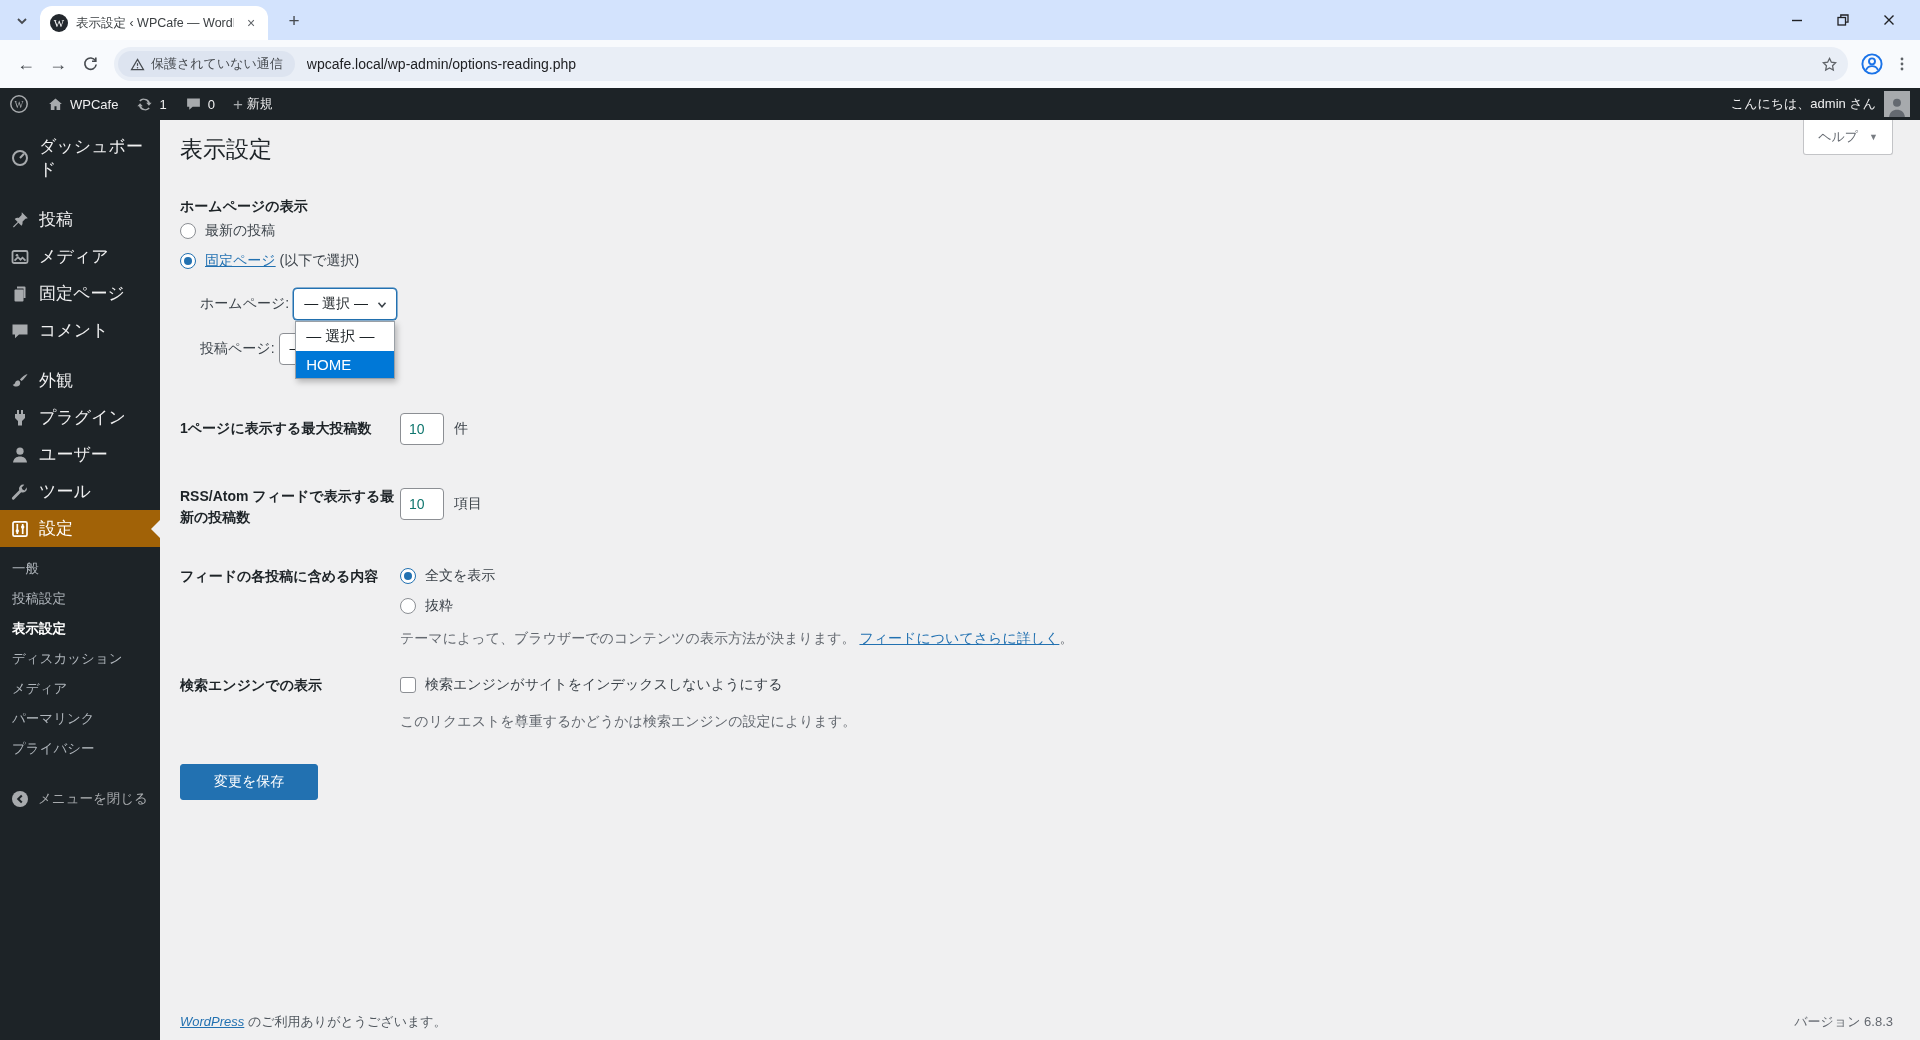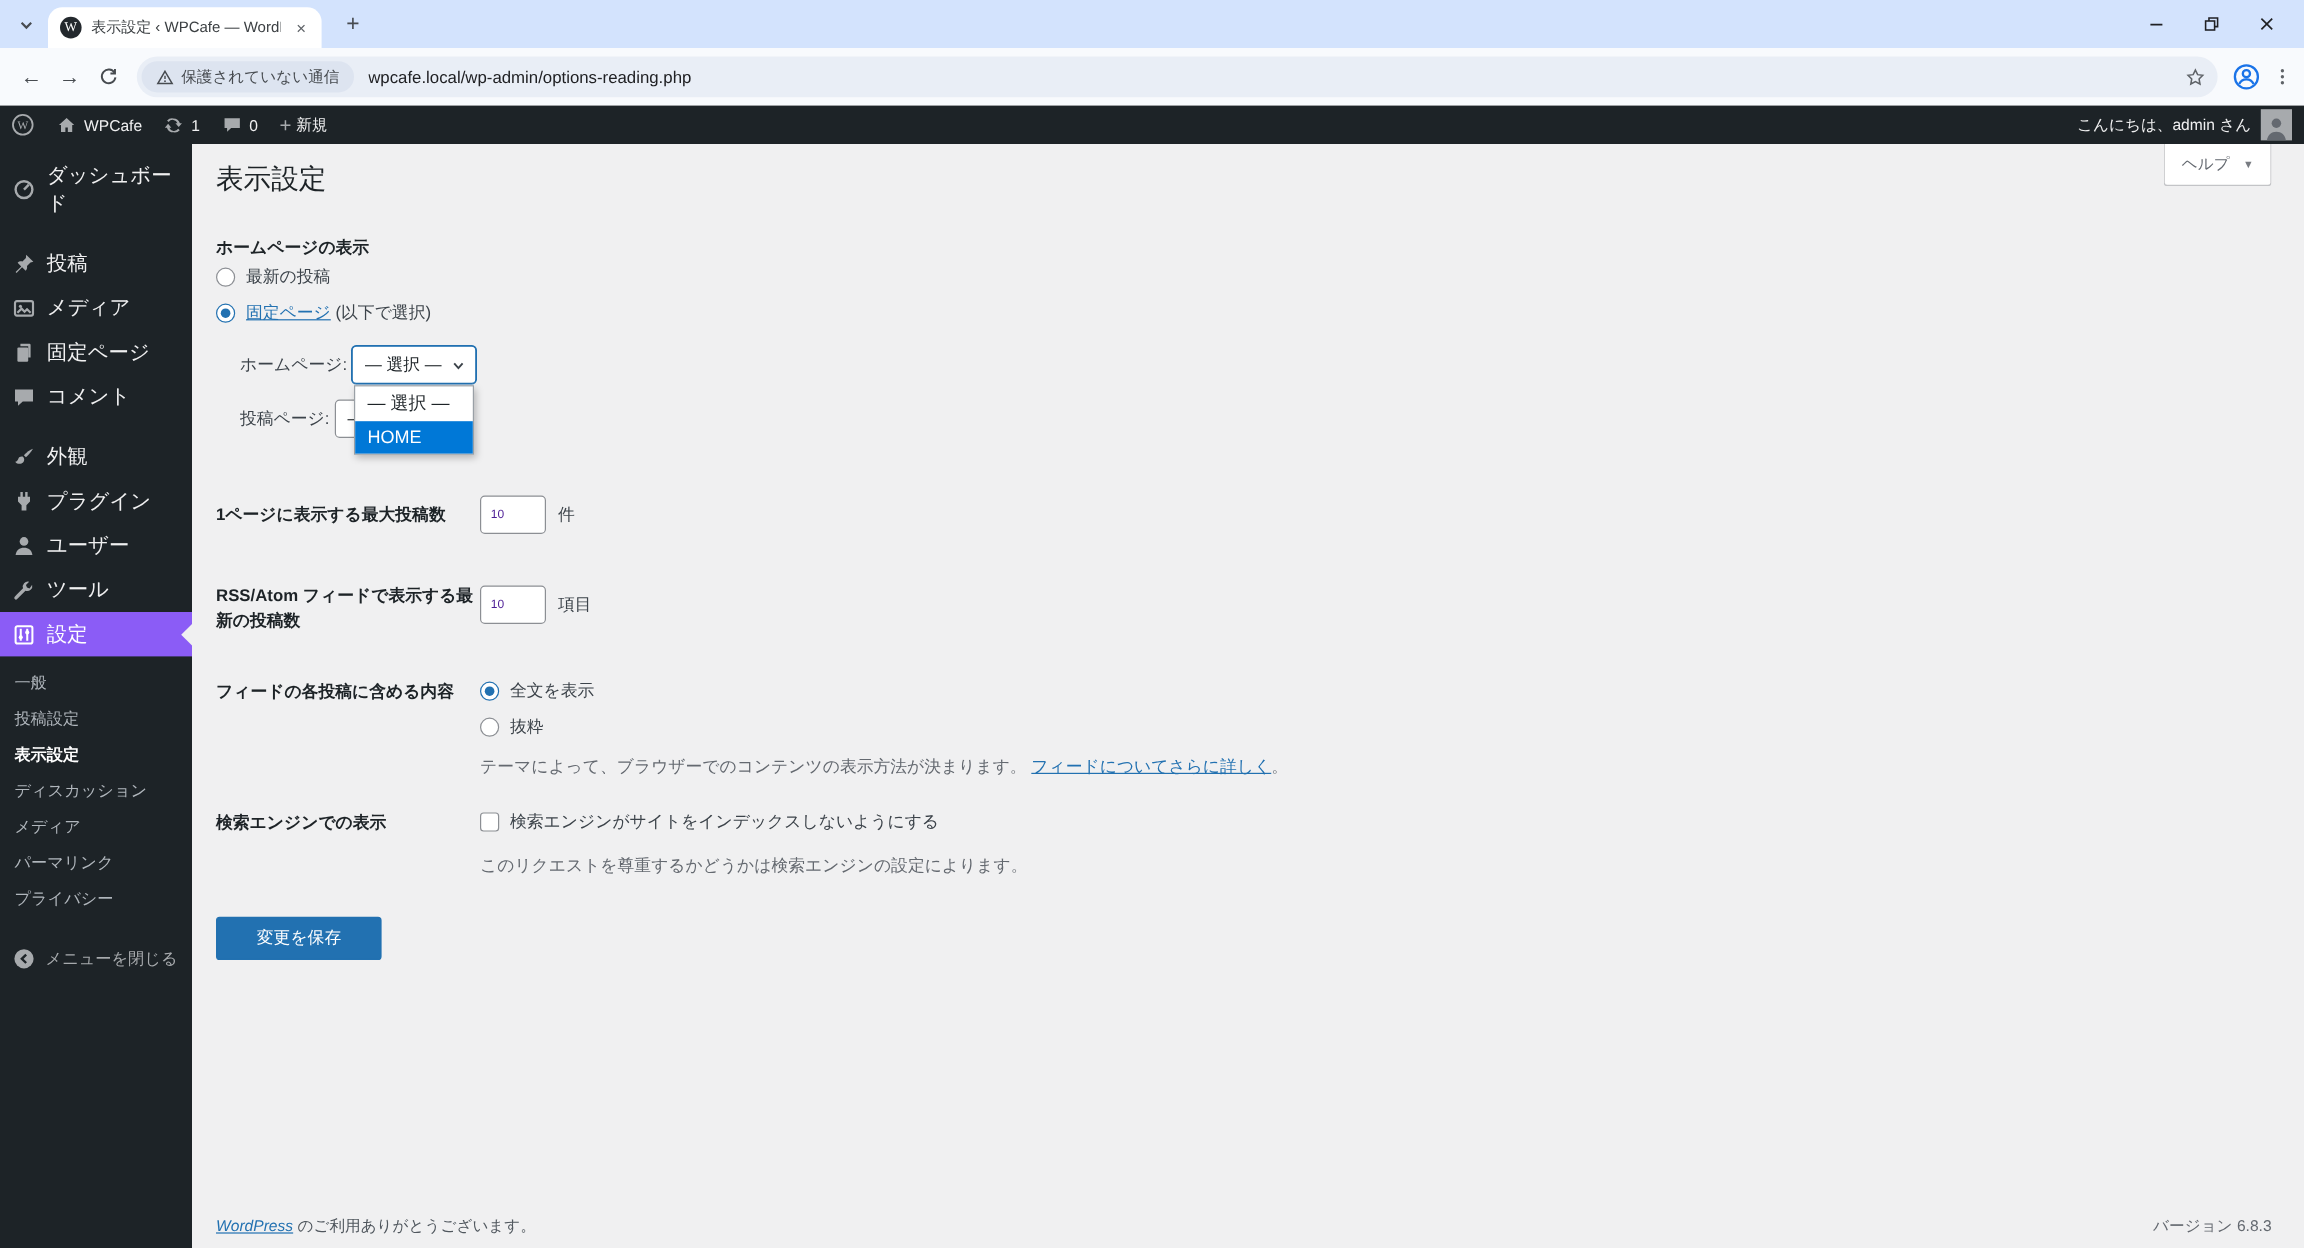--- a/index.html
+++ b/index.html
@@ -36,21 +36,21 @@
   .ab-count { color:#f0f0f1; }
   .ab-plus { font-size:17px; color:#a7aaad; line-height:1; margin-right:-2px; }
   .ab-right { margin-left:auto; display:flex; align-items:center; gap:8px; padding-right:10px; }
   .ab-avatar { width:26px; height:26px; background:#a7aaad; display:flex; align-items:flex-end; justify-content:center; overflow:hidden; }
 
   
   .workspace { display:flex; height:920px; }
   .sidebar { width:160px; background:#1d2327; color:#f0f0f1; flex-shrink:0; padding-top:8px; }
   .side-item { display:flex; align-items:center; gap:9px; padding:7px 8px 7px 10px; font-size:17px; position:relative; cursor:pointer; }
   .side-item .sicon { width:20px; height:20px; flex-shrink:0; }
-  .side-item.active { background:#8b5cf6; color:#fff; font-weight:400; }
+  .side-item.active { background:#a16207; color:#fff; font-weight:400; }
   .side-item.active::after { content:""; position:absolute; right:0; top:50%; transform:translateY(-50%); border-top:9px solid transparent; border-bottom:9px solid transparent; border-right:9px solid #f0f0f1; }
   .menu-gap { height:13px; }
   .submenu { padding-top:7px; }
   .submenu-item { padding:6px 12px; font-size:13.5px; color:#b0b6bc; cursor:pointer; }
   .submenu-item.active { color:#fff; font-weight:700; }
   .collapse { display:flex; align-items:center; gap:8px; padding:8px 10px; margin-top:17px; color:#a7aaad; font-size:13.5px; cursor:pointer; }
 
   .content { flex:1; position:relative; background:#f0f0f1; padding:0 20px; }
   .help-btn { position:absolute; top:0; right:27px; background:#fff; border:1px solid #c3c4c7; border-top:none; border-radius:0 0 3px 3px; padding:8px 14px; font-size:13px; color:#646970; display:flex; align-items:center; gap:11px; cursor:pointer; }
   .help-caret { font-size:9px; color:#787c82; }
@@ -71,21 +71,21 @@
   .sub-select-row.first { margin-top:12px; }
   .sub-select-row.second { margin-top:13px; }
   .sub-label { margin-right:4px; }
   .wpselect { height:32px; background:#fff; border:1px solid #8c8f94; border-radius:4px; display:inline-flex; align-items:center; padding:0 26px 0 10px; position:relative; color:#1d2327; cursor:pointer; width:104px; }
   .wpselect .chev { position:absolute; right:7px; top:9px; }
   .wpselect.focused { border:1.5px solid #2271b1; box-shadow:0 0 0 .5px #2271b1; z-index:6; }
   .dropdown-panel { position:absolute; top:calc(100% + 2px); left:1px; width:100px; background:#fff; border:1px solid #9aa0a6; box-shadow:2px 3px 6px rgba(0,0,0,.25); z-index:10; font-size:15px; color:#1d2327; }
   .dd-option { padding:5px 10px; cursor:pointer; white-space:nowrap; }
   .dd-option[data-highlighted="true"] { background:#0078d7; color:#fff; }
 
-  .num-input { width:55px; height:32px; border:1px solid #8c8f94; border-radius:4px; padding:0 8px; font-size:10px; color:#4c1d95; font-family:inherit; background:#fff; }
+  .num-input { width:44px; height:32px; border:1px solid #8c8f94; border-radius:4px; padding:0 8px; font-size:14px; color:#0f766e; font-family:inherit; background:#fff; }
   .suffix { margin-left:10px; }
   .input-line { display:flex; align-items:center; }
   .hint { color:#646970; margin-top:9px; }
   .save-btn { margin-top:33px; background:#2271b1; color:#fff; border:1px solid #2271b1; border-radius:3px; padding:8px 33px; font-size:14px; font-family:inherit; cursor:pointer; }
 
   .wp-footer { position:absolute; left:20px; right:27px; bottom:9px; display:flex; justify-content:space-between; align-items:center; font-size:13px; color:#50575e; }
   .wp-footer .thanks-link { font-style:italic; }
   .version { color:#646970; }
 
   .mb48{margin-bottom:48px;flex-direction:column;} .mb36{margin-bottom:36px;} .mb34{margin-bottom:34px;} .mb22{margin-bottom:22px;margin-top:21px;}

